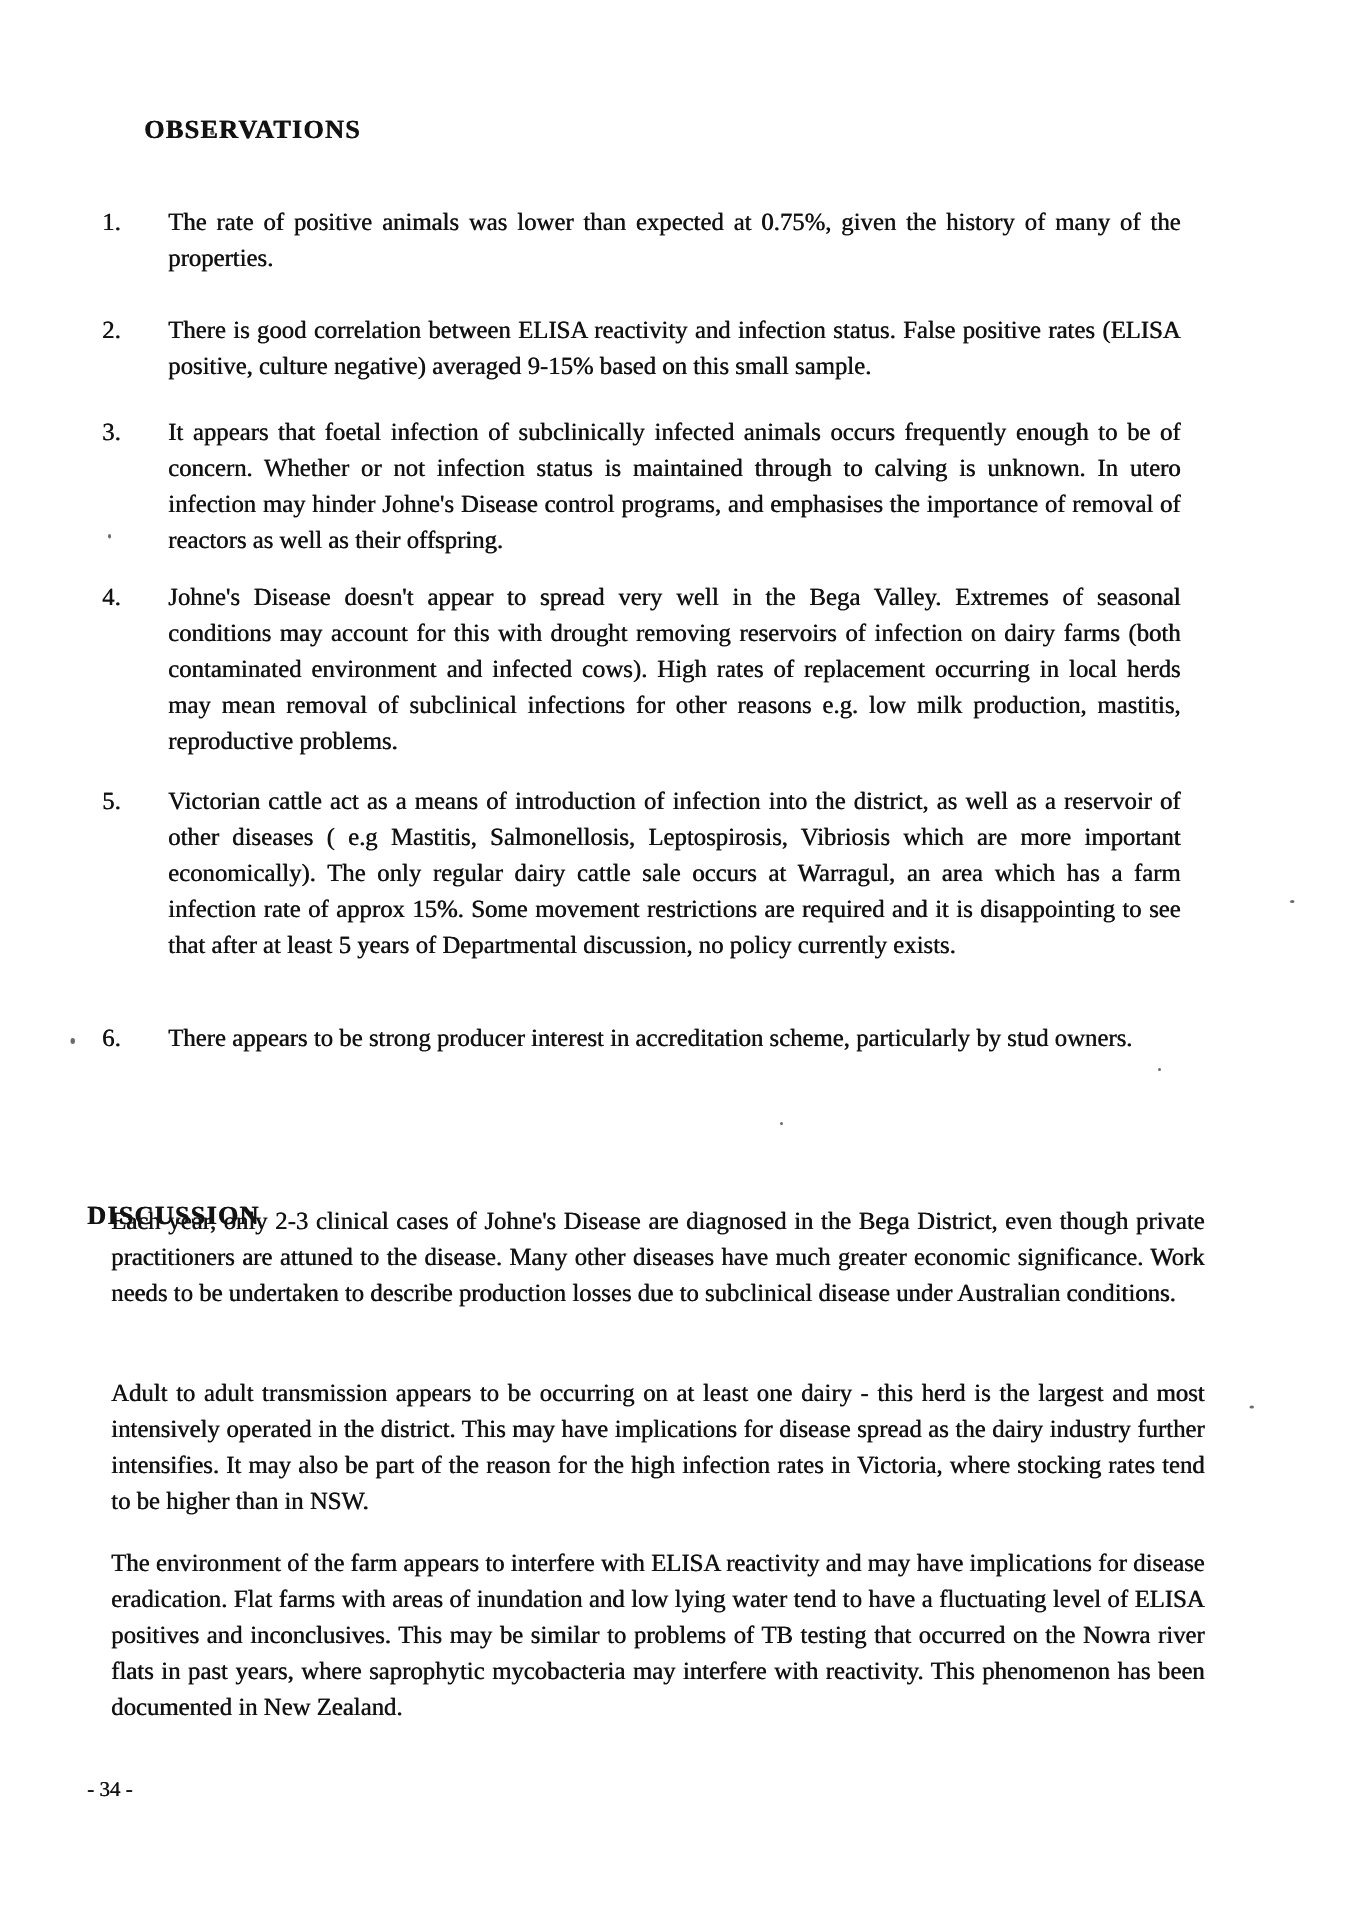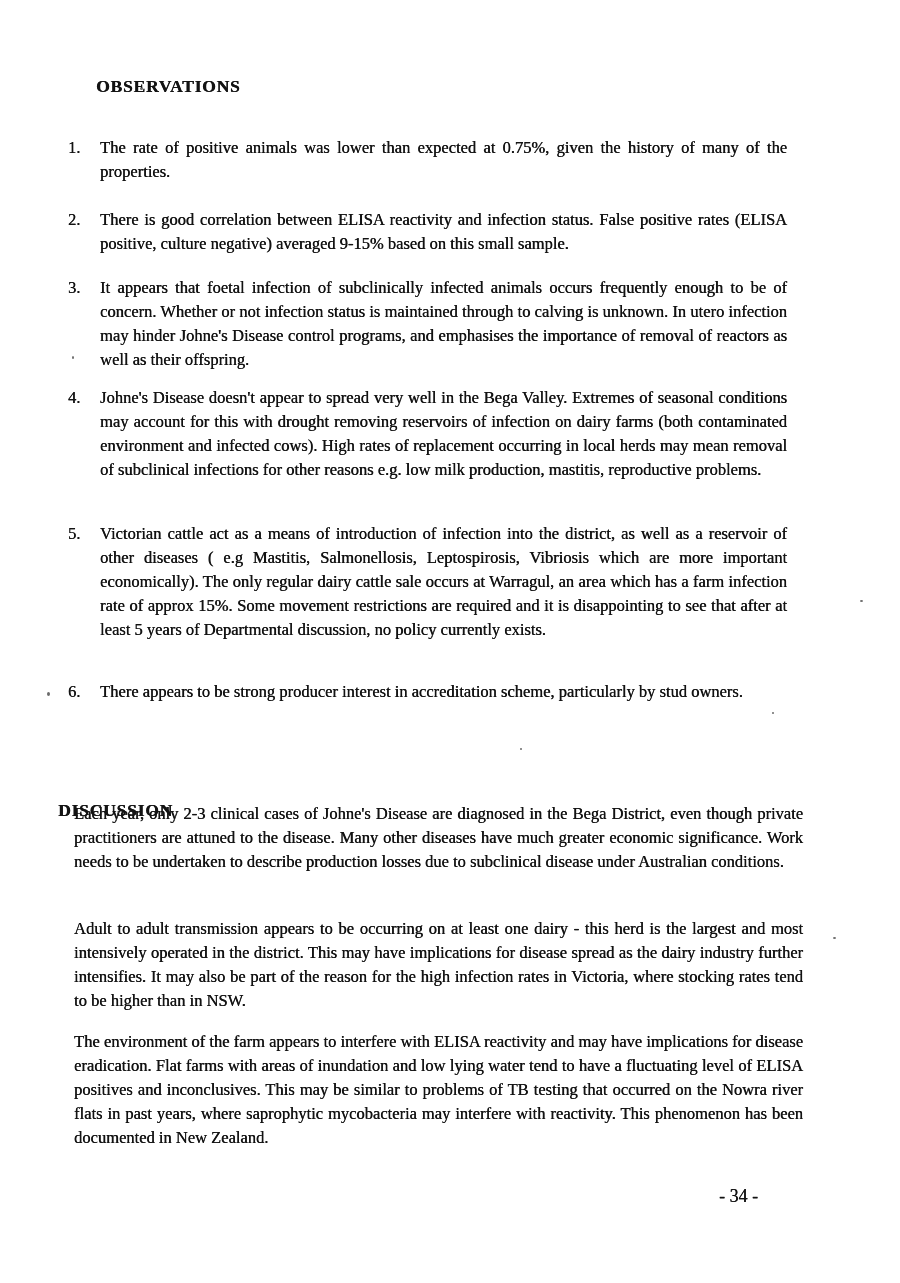--- a/index.html
+++ b/index.html
@@ -34,28 +34,28 @@
     font-size: 16.5px;
     line-height: 24px;
     text-shadow: 0.35px 0 0 currentColor;
   }
   .obs-num {
     position: absolute;
     left: 0;
     top: 0;
   }
   .obs-text {
-    margin-left: 32px;
+    margin-left: 44px;
     text-align: justify;
   }
   .page-number {
     left: 58px;
     width: 700px;
-    text-align: right;
-    font-size: 18px;
+    text-align: left;
+    font-size: 14px;
     text-shadow: 0.35px 0 0 currentColor;
   }
   .speck {
     position: absolute;
     background: #3a3a3a;
     border-radius: 50%;
     opacity: 0.75;
   }
 </style>
 </head>

